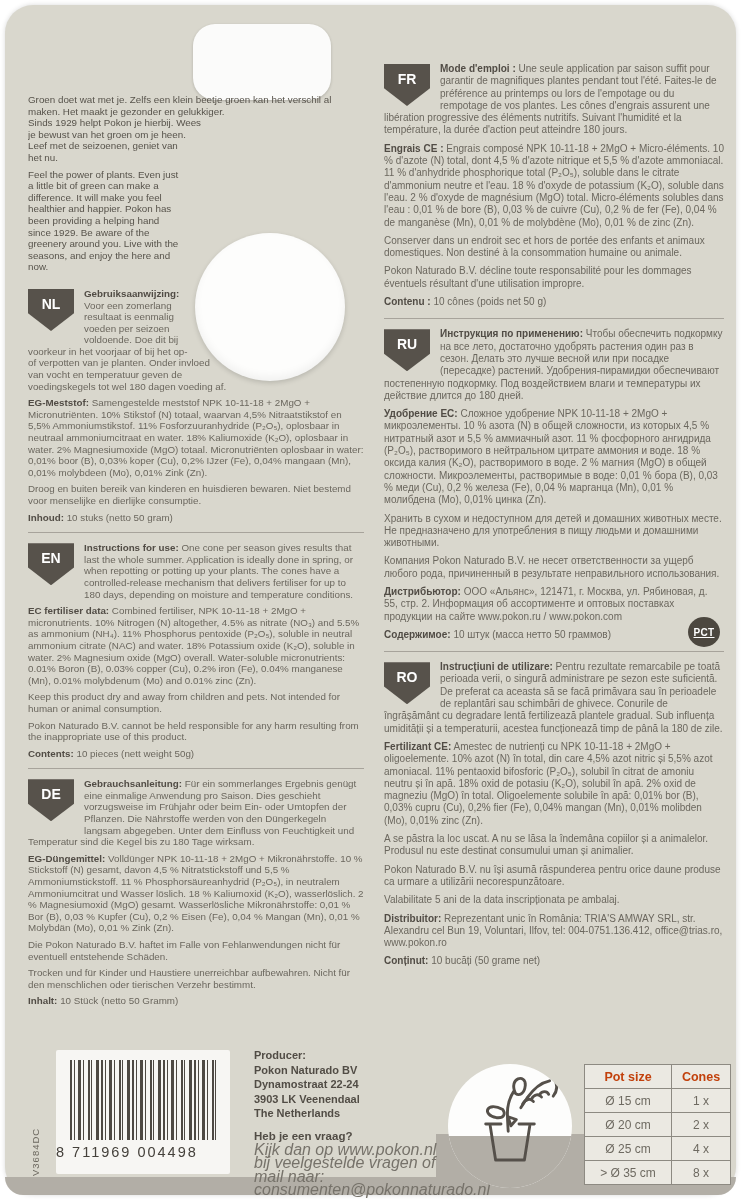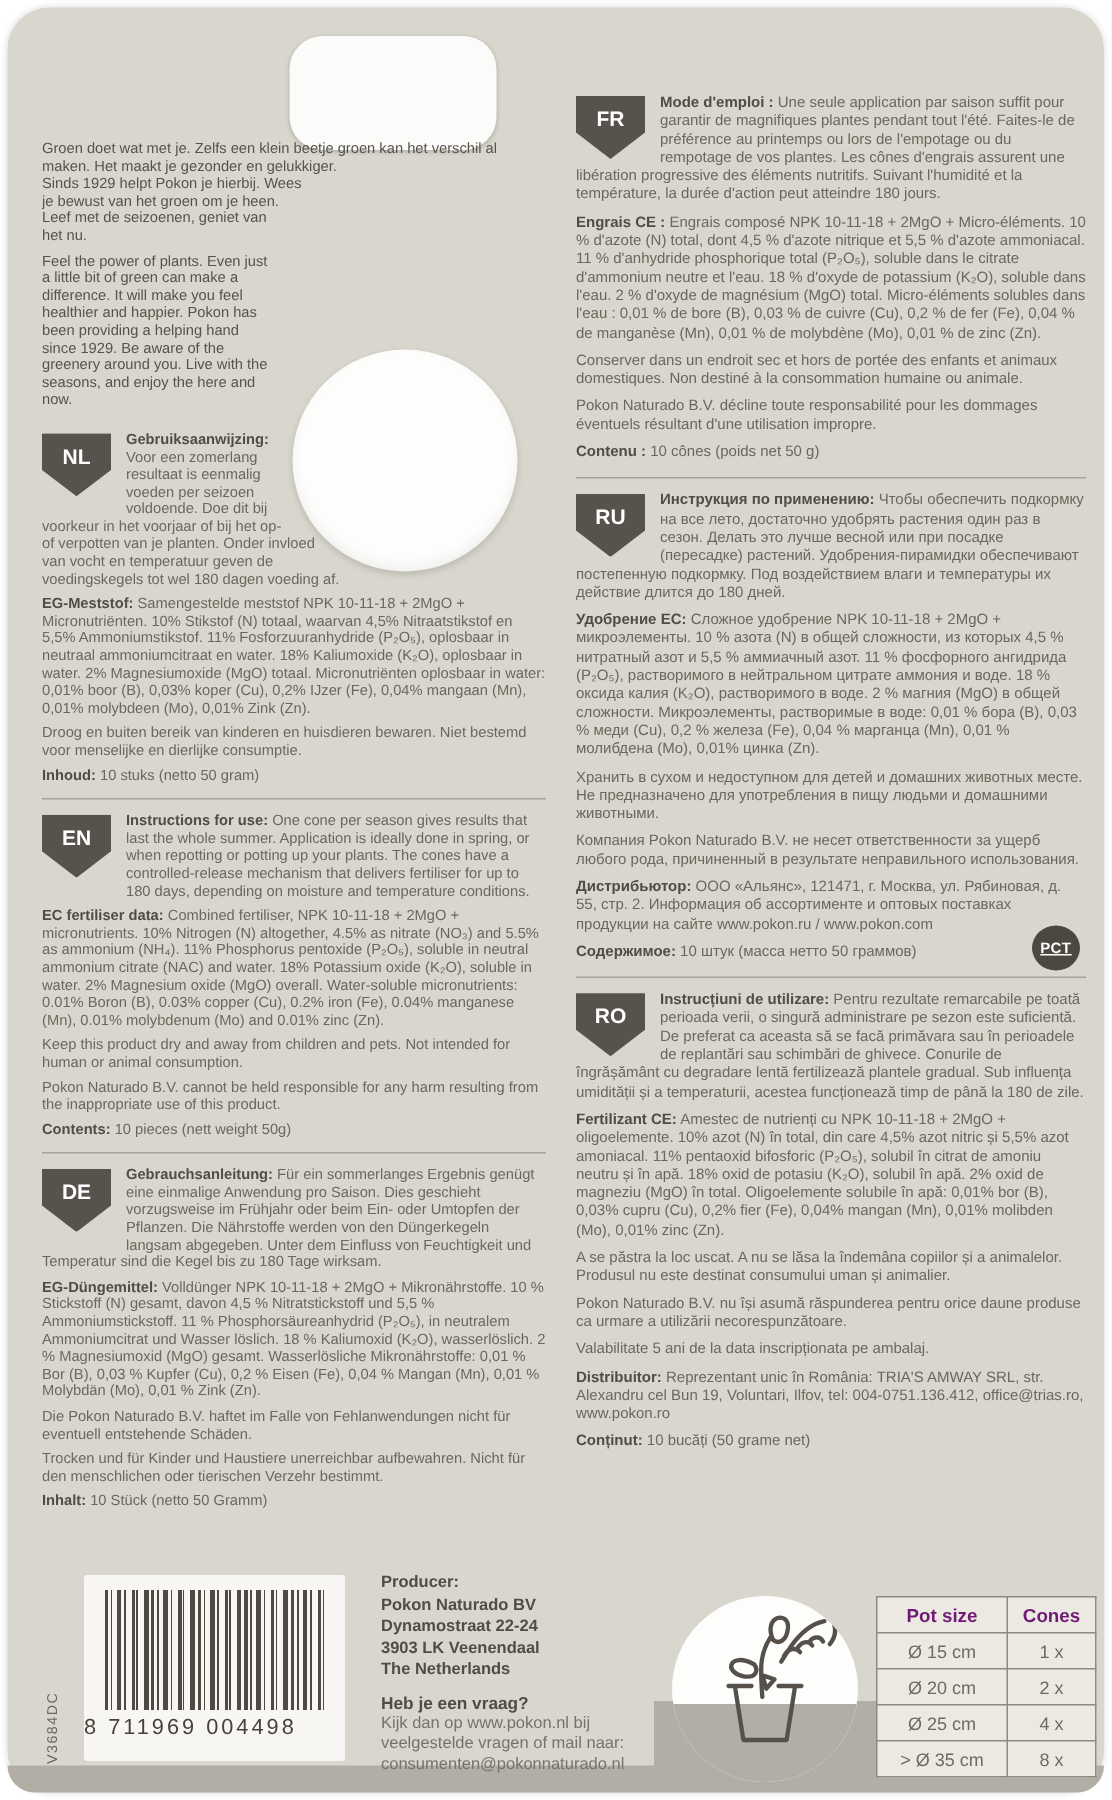--- a/index.html
+++ b/index.html
@@ -43,28 +43,28 @@
           #4e4943 4px 5px, transparent 5px 8px,
           #4e4943 8px 11px, transparent 11px 13px,
           #4e4943 13px 14px, transparent 14px 18px,
           #4e4943 18px 20px, transparent 20px 21px,
           #4e4943 21px 22px, transparent 22px 26px,
           #4e4943 26px 29px, transparent 29px 31px);}
   .barcode-num{text-align:left;font-size:14.5px;letter-spacing:2px;color:#45413b;margin-top:4px;}
   .producer{position:absolute;left:254px;top:1048px;width:200px;}
   .producer .bold-line{font-size:11px;line-height:14.5px;font-weight:bold;color:#514c45;margin:0;}
   .producer .q-title{font-size:11.5px;font-weight:bold;color:#514c45;margin:9px 0 1px;}
-  .producer .q-body{font-size:11px;line-height:13.5px;color:#76726a;margin:0;}
+  .producer .q-body{font-size:16px;line-height:13.5px;color:#76726a;margin:0;font-style:italic;}
   .app-icon{position:absolute;left:448px;top:1064px;width:124px;height:124px;border-radius:50%;
         background:#fdfdfc;overflow:hidden;}
   .app-icon .soil{position:absolute;left:0;right:0;top:58%;bottom:0;background:#b2aea6;}
   .app-icon svg{position:absolute;left:8px;top:6px;}
   .pot-table{position:absolute;left:584px;top:1064px;border-collapse:collapse;background:#ebe9e2;}
   .pot-table th,.pot-table td{border:1.5px solid #8d8a82;padding:2px 6px;height:19px;}
-  .pot-table th{font-size:12.5px;color:#701a75;margin-left:24px;}
+  .pot-table th{font-size:12.5px;color:#c2410c;margin-left:24px;}
   .pot-table td.size{font-size:12px;color:#6e6a61;width:74px;text-align:center;margin-top:19px;}
   .pot-table td.qty{font-size:12px;color:#6e6a61;width:46px;text-align:center;}
 </style>
 </head>
 <body>
 
 <div class="card"></div>
 <div class="bottom-band"></div>
 <div class="gray-tile"></div>
 <div class="hang-tab"></div>

